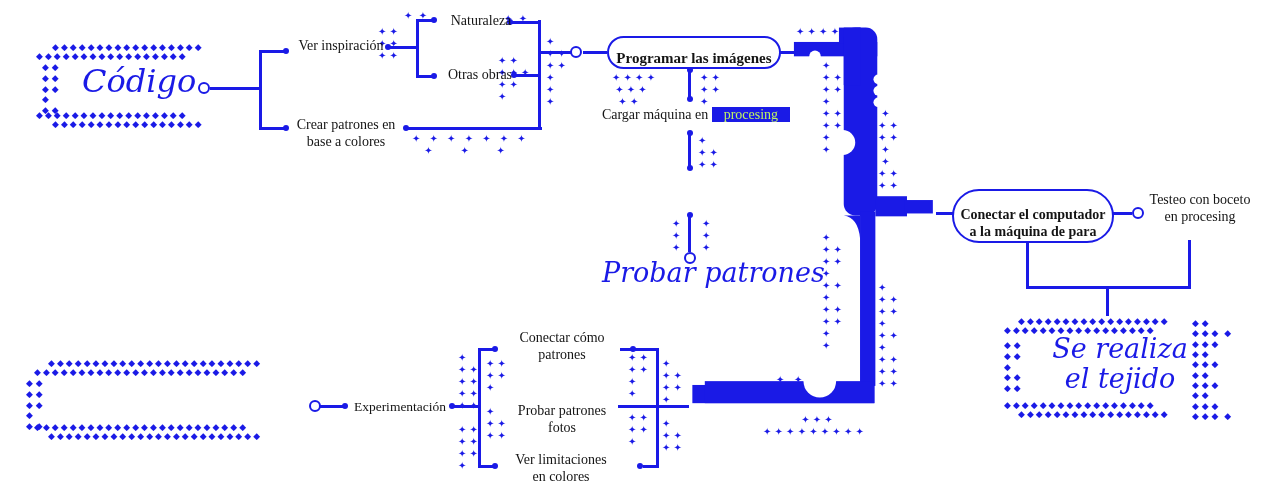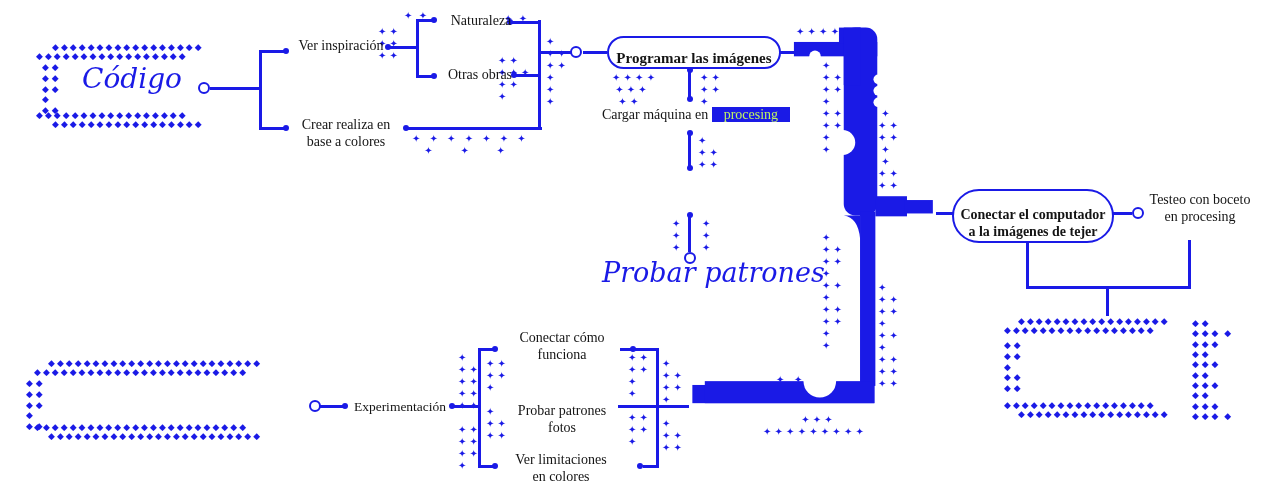--- a/index.html
+++ b/index.html
@@ -255,47 +255,51 @@
       <circle cx="844" cy="148" r="13"></circle>
       <circle cx="820" cy="397" r="17"></circle>
     </g>
   </svg>
 
   <div class="pill" style="left:607px;top:36px;width:174px;height:33px;border-radius:17px;font-size:15px">
     <span>Programar las imágenes</span>
   </div>
   <div class="pill" style="left:952px;top:189px;width:162px;height:54px;border-radius:27px;font-size:14px">
     <span>Conectar el computador</span>
-    <span>a la imágenes de tejer</span>
-  </div>
-
-  <div class="script" style="left:82px;top:64px;font-size:28px">Código</div>
+    <span>a la máquina de para</span>
+  </div>
+
+  <div class="script" style="left:82px;top:64px;font-size:32px">Código</div>
   <div class="script" style="left:602px;top:258px;font-size:27px">Probar patrones</div>
+  <div class="script" style="left:1030px;top:334px;width:180px;font-size:27px">
+    <span>Se realiza</span>
+    <span>el tejido</span>
+  </div>
 
   <div class="lbl" style="left:290px;top:38px;width:102px">Ver inspiración</div>
   <div class="lbl" style="left:290px;top:117px;width:112px">
-    <span>Crear realiza en</span>
+    <span>Crear patrones en</span>
     <span>base a colores</span>
   </div>
   <div class="lbl" style="left:441px;top:13px;width:80px">Naturaleza</div>
   <div class="lbl" style="left:441px;top:67px;width:78px">Otras obras</div>
   <div class="lbl" style="left:600px;top:107px;width:192px">
     <span style="display:inline">Cargar máquina en</span>
     <span style="display:inline" class="hl">procesing</span>
   </div>
   <div class="lbl" style="left:608px;top:174px;width:164px">
   </div>
   <div class="lbl" style="left:1146px;top:192px;width:108px">
     <span>Testeo con boceto</span>
     <span>en procesing</span>
   </div>
   <div class="lbl" style="left:350px;top:399px;width:100px;font-size:13.5px">Experimentación</div>
   <div class="lbl" style="left:506px;top:330px;width:112px">
     <span>Conectar cómo</span>
-    <span>funciona</span>
+    <span>patrones</span>
   </div>
   <div class="lbl" style="left:506px;top:403px;width:112px">
     <span>Probar patrones</span>
     <span>fotos</span>
   </div>
   <div class="lbl" style="left:502px;top:452px;width:118px">
     <span>Ver limitaciones</span>
     <span>en colores</span>
   </div>
 

